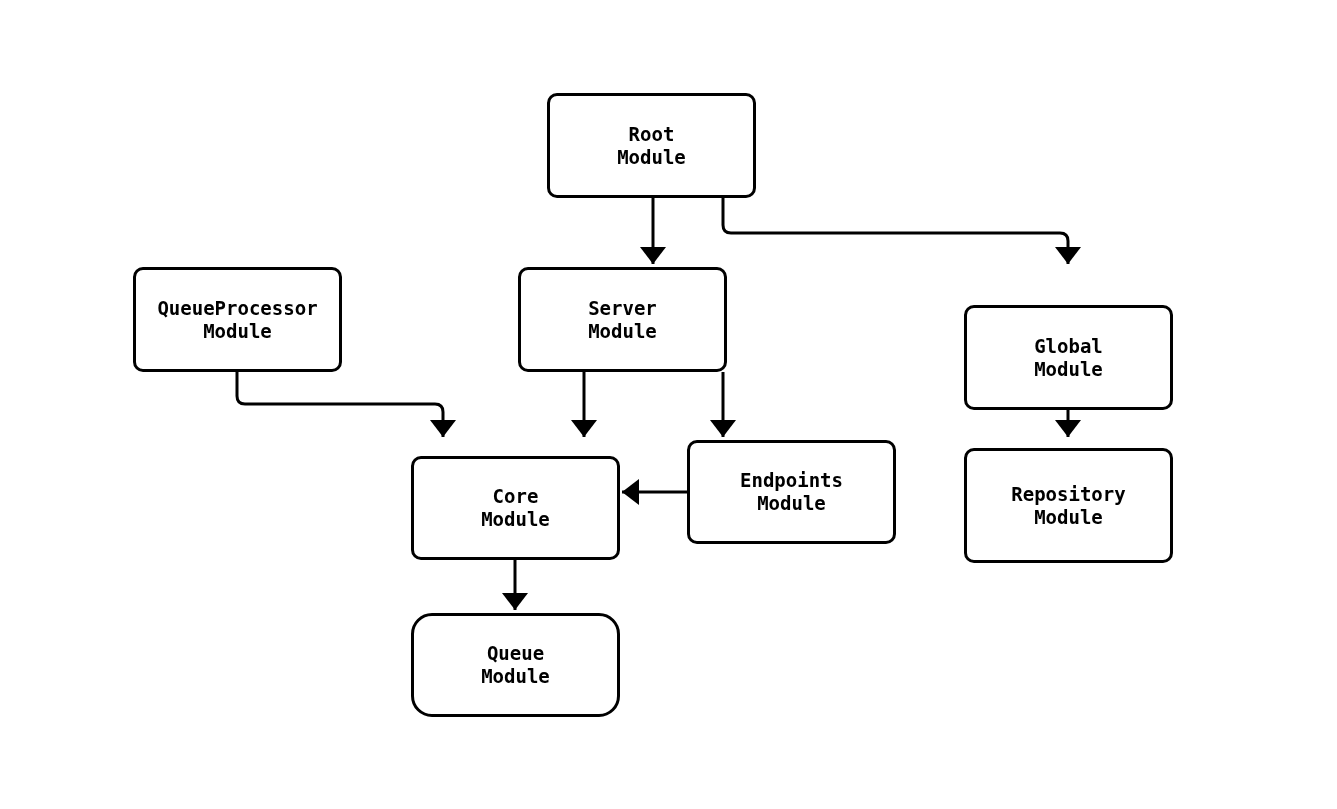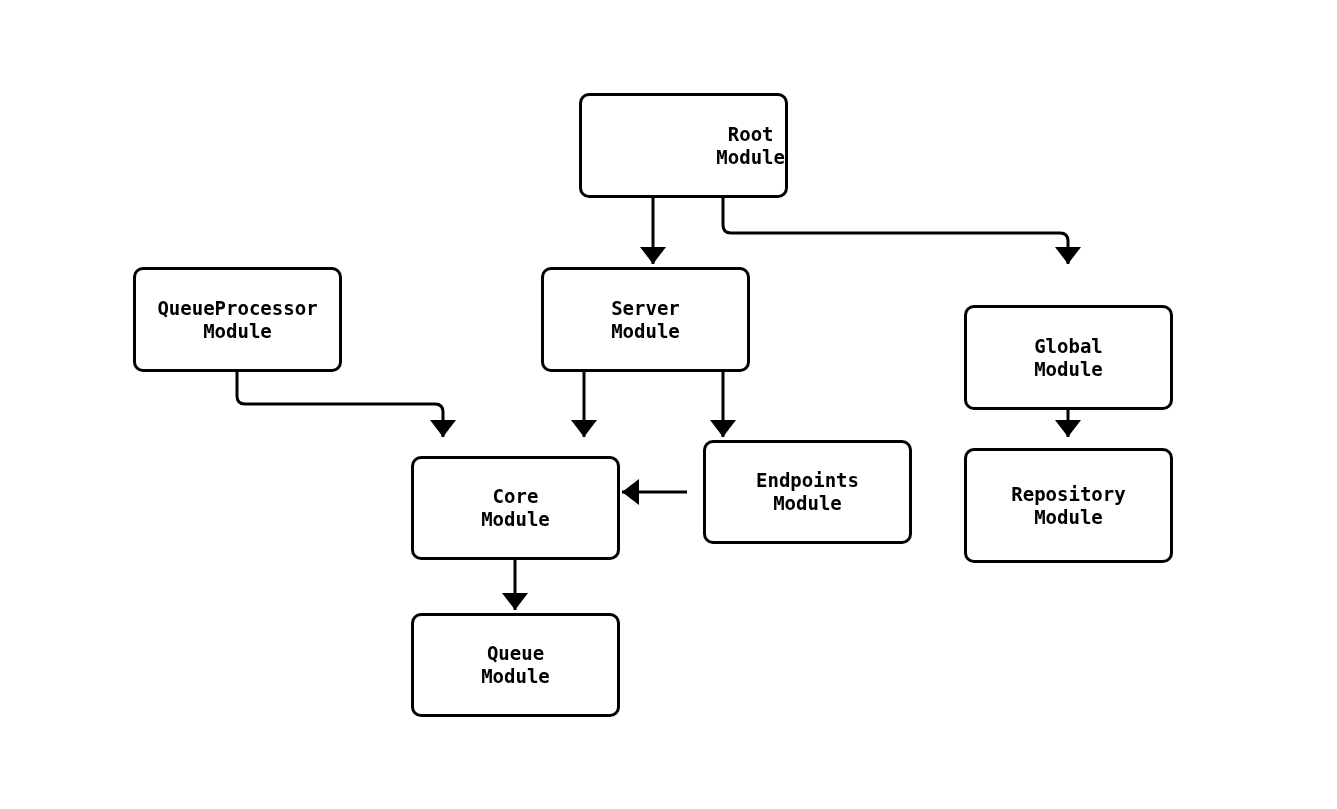--- a/index.html
+++ b/index.html
@@ -40,28 +40,28 @@
     justify-content: center;
   }
   .node-label {
     white-space: pre-line;
     text-align: center;
     font-weight: bold;
     font-size: 19px;
     line-height: 23px;
     color: #000000;
   }
-  .node-root          { left: 579px; top: 93px; justify-content: flex-end;  }
+  .node-root          { left: 547px; top: 93px;  }
   .node-queueprocessor{ left: 133px; top: 267px; }
-  .node-server        { left: 541px; top: 267px; justify-content: center; }
+  .node-server        { left: 518px; top: 267px; justify-content: center; }
   .node-global        { left: 964px; top: 267px; margin-top: 38px; }
   .node-core          { left: 411px; top: 440px; height: 104px; margin-top: 16px; }
-  .node-endpoints     { left: 687px; top: 440px; height: 104px; margin-left: 16px; }
+  .node-endpoints     { left: 687px; top: 440px; height: 104px; }
   .node-repository    { left: 964px; top: 448px; height: 115px; align-items: center; }
-  .node-queue         { left: 411px; top: 613px; height: 104px; }
+  .node-queue         { left: 411px; top: 613px; height: 104px; border-radius: 21px; }
 </style>
 </head>
 <body>
 
 <div class="canvas">
 
   <svg class="edges-layer" width="1337" height="809" viewBox="0 0 1337 809" xmlns="http://www.w3.org/2000/svg">
     <defs>
       <marker id="arrowhead" markerUnits="userSpaceOnUse" markerWidth="18" markerHeight="28" viewBox="0 0 18 28" refX="17" refY="14" orient="auto">
         <path d="M0,1 L17,14 L0,27 Z" fill="#000000"></path>

